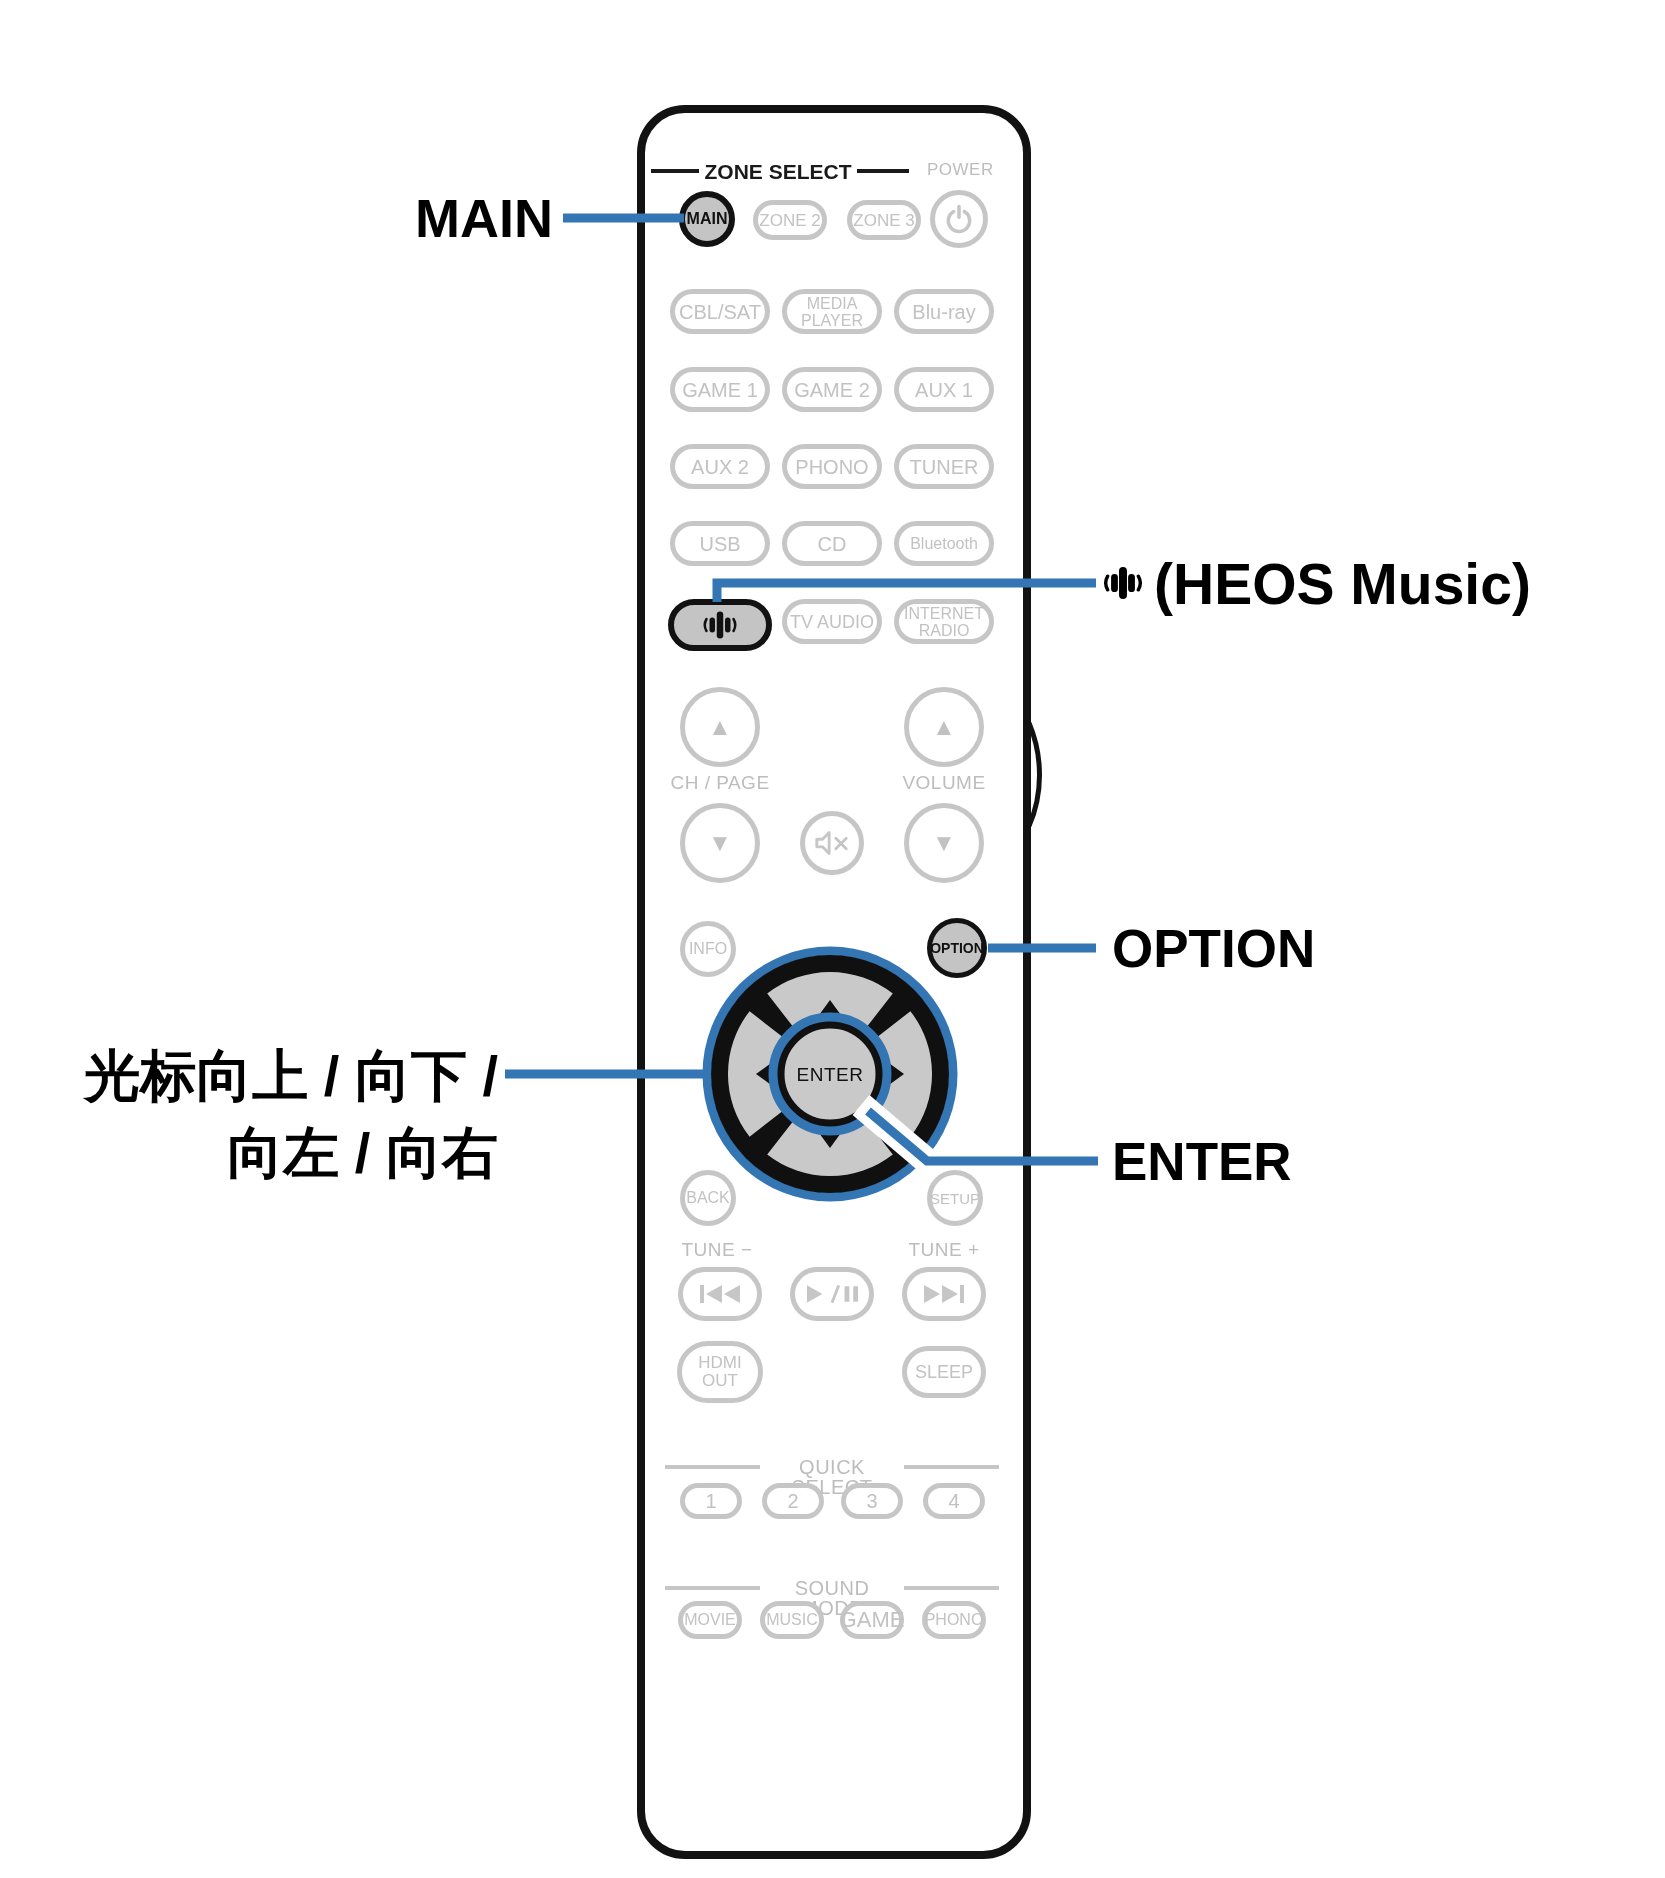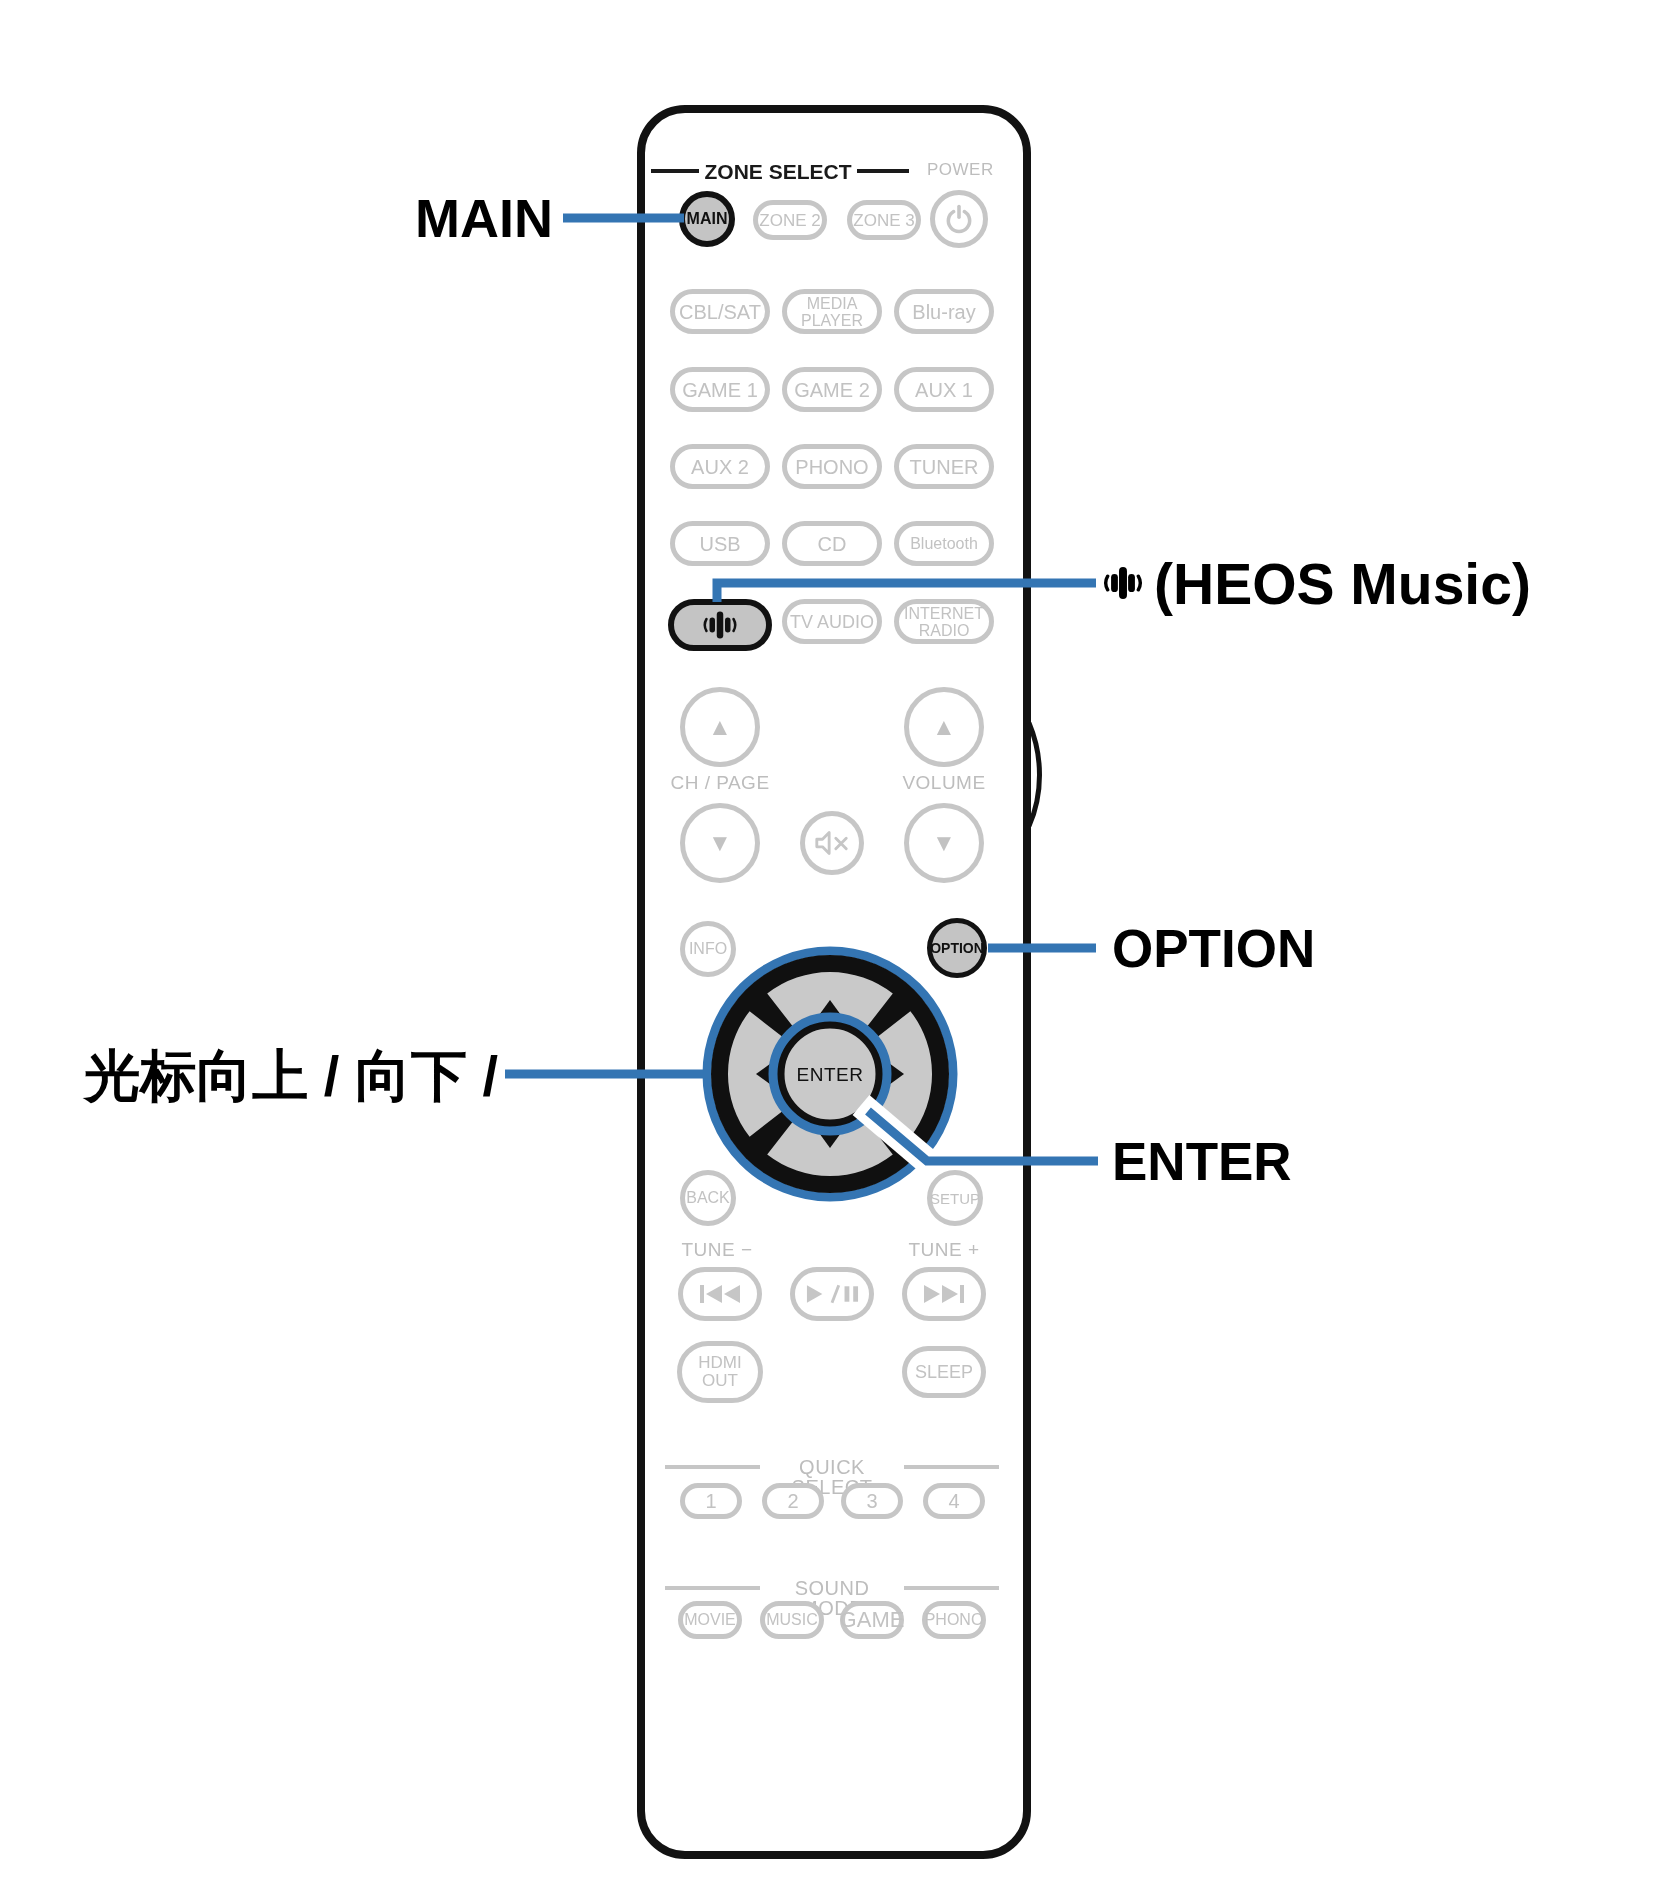--- a/index.html
+++ b/index.html
@@ -260,15 +260,16 @@
     <rect x="30" y="4" width="14" height="56" rx="7" fill="#000"></rect>
   </svg>
   <div class="callout" style="left:1154px;top:554px;font-size:57px;line-height:60px;">(HEOS Music)</div>
 
   <div class="callout" style="left:1112px;top:921px;font-size:53px;line-height:56px;">OPTION</div>
 
   <div class="callout" style="left:1112px;top:1134px;font-size:53px;line-height:56px;">ENTER</div>
 
   <div class="callout" style="left:70px;top:1037px;width:428px;text-align:right;font-size:56px;line-height:77px;">
     <div>光标向上 / 向下 /</div>
+    <div>向左 / 向右</div>
   </div>
 
 </div>
 
 </body></html>

